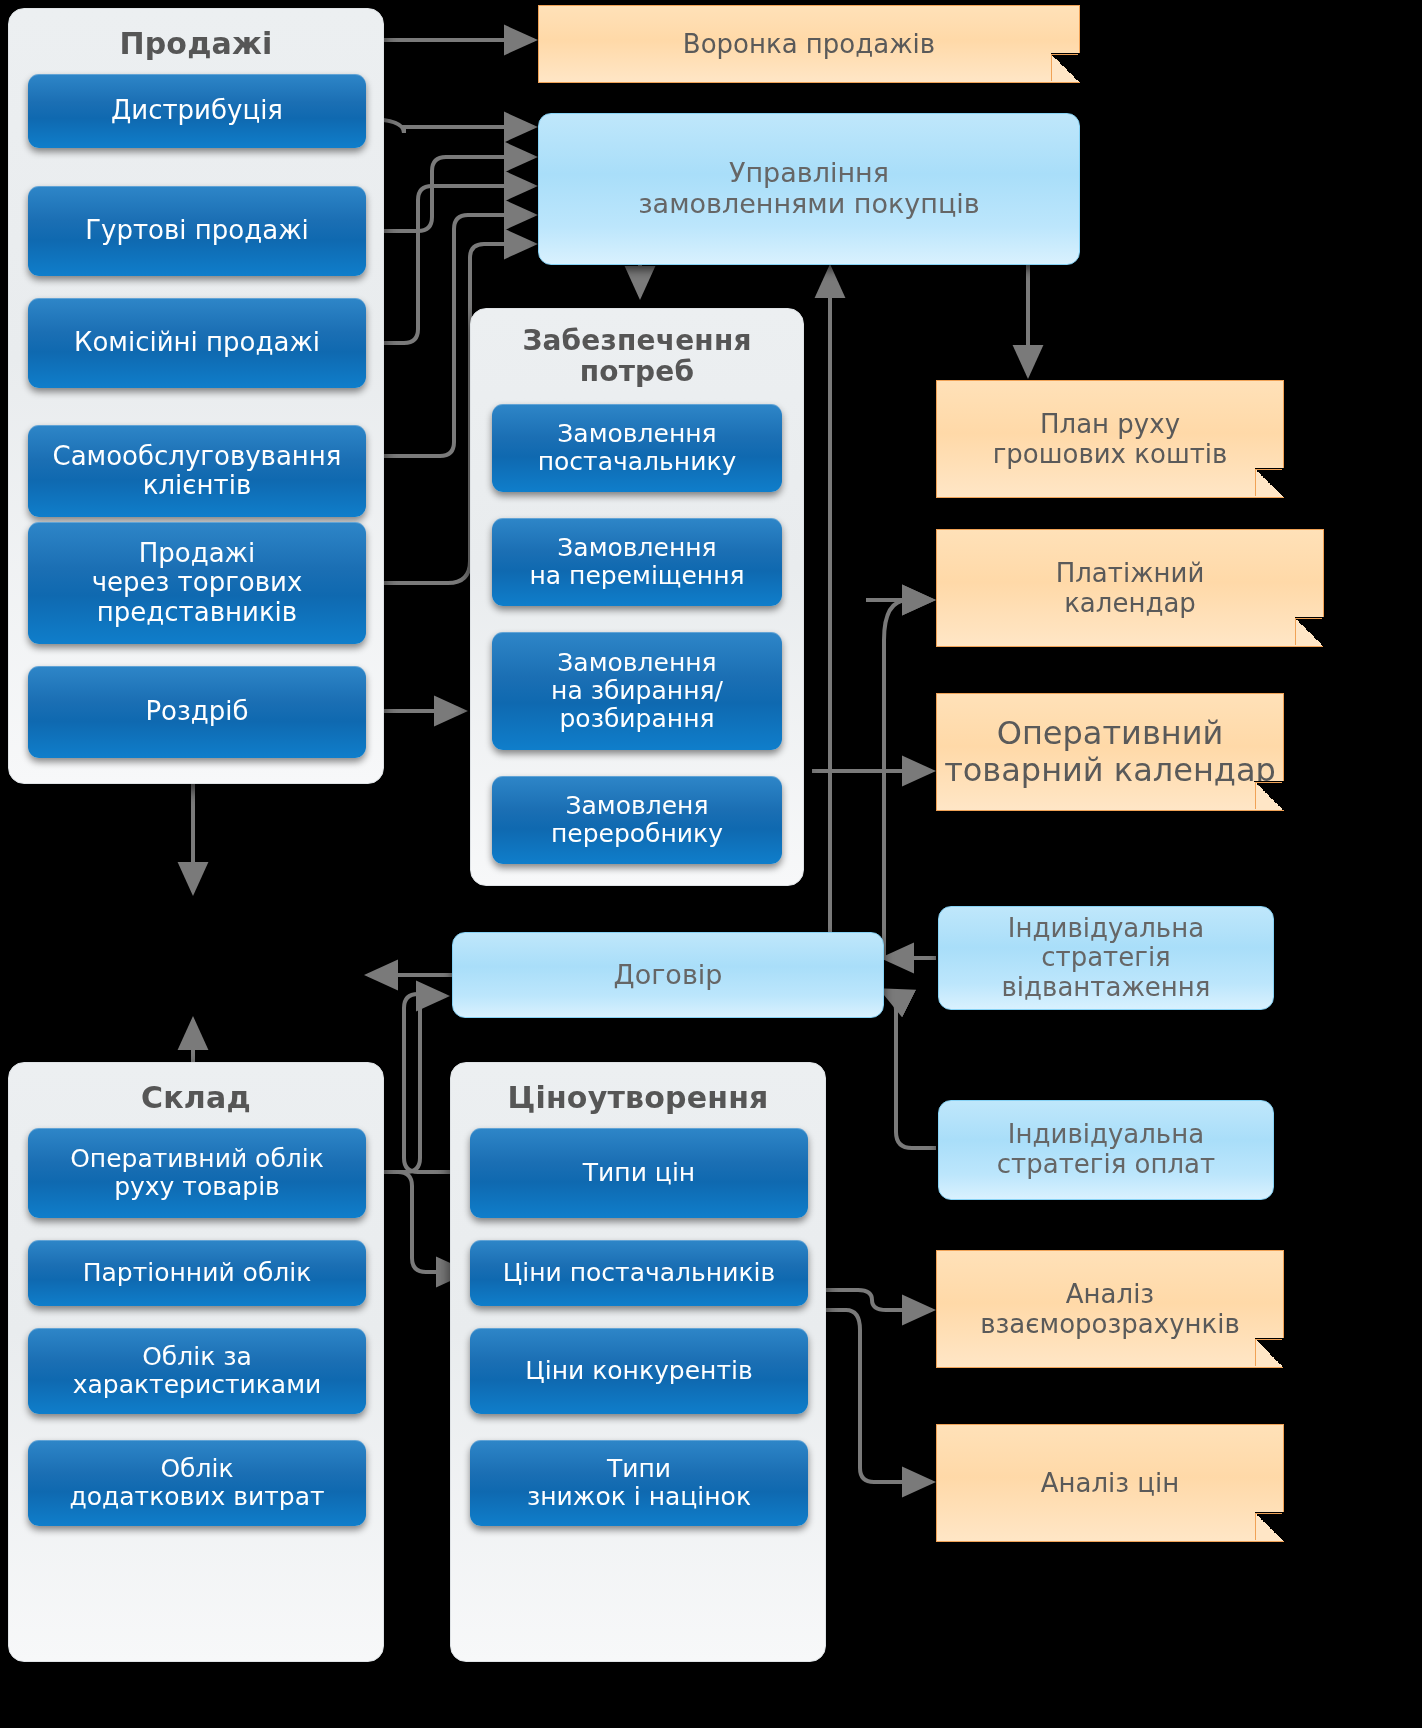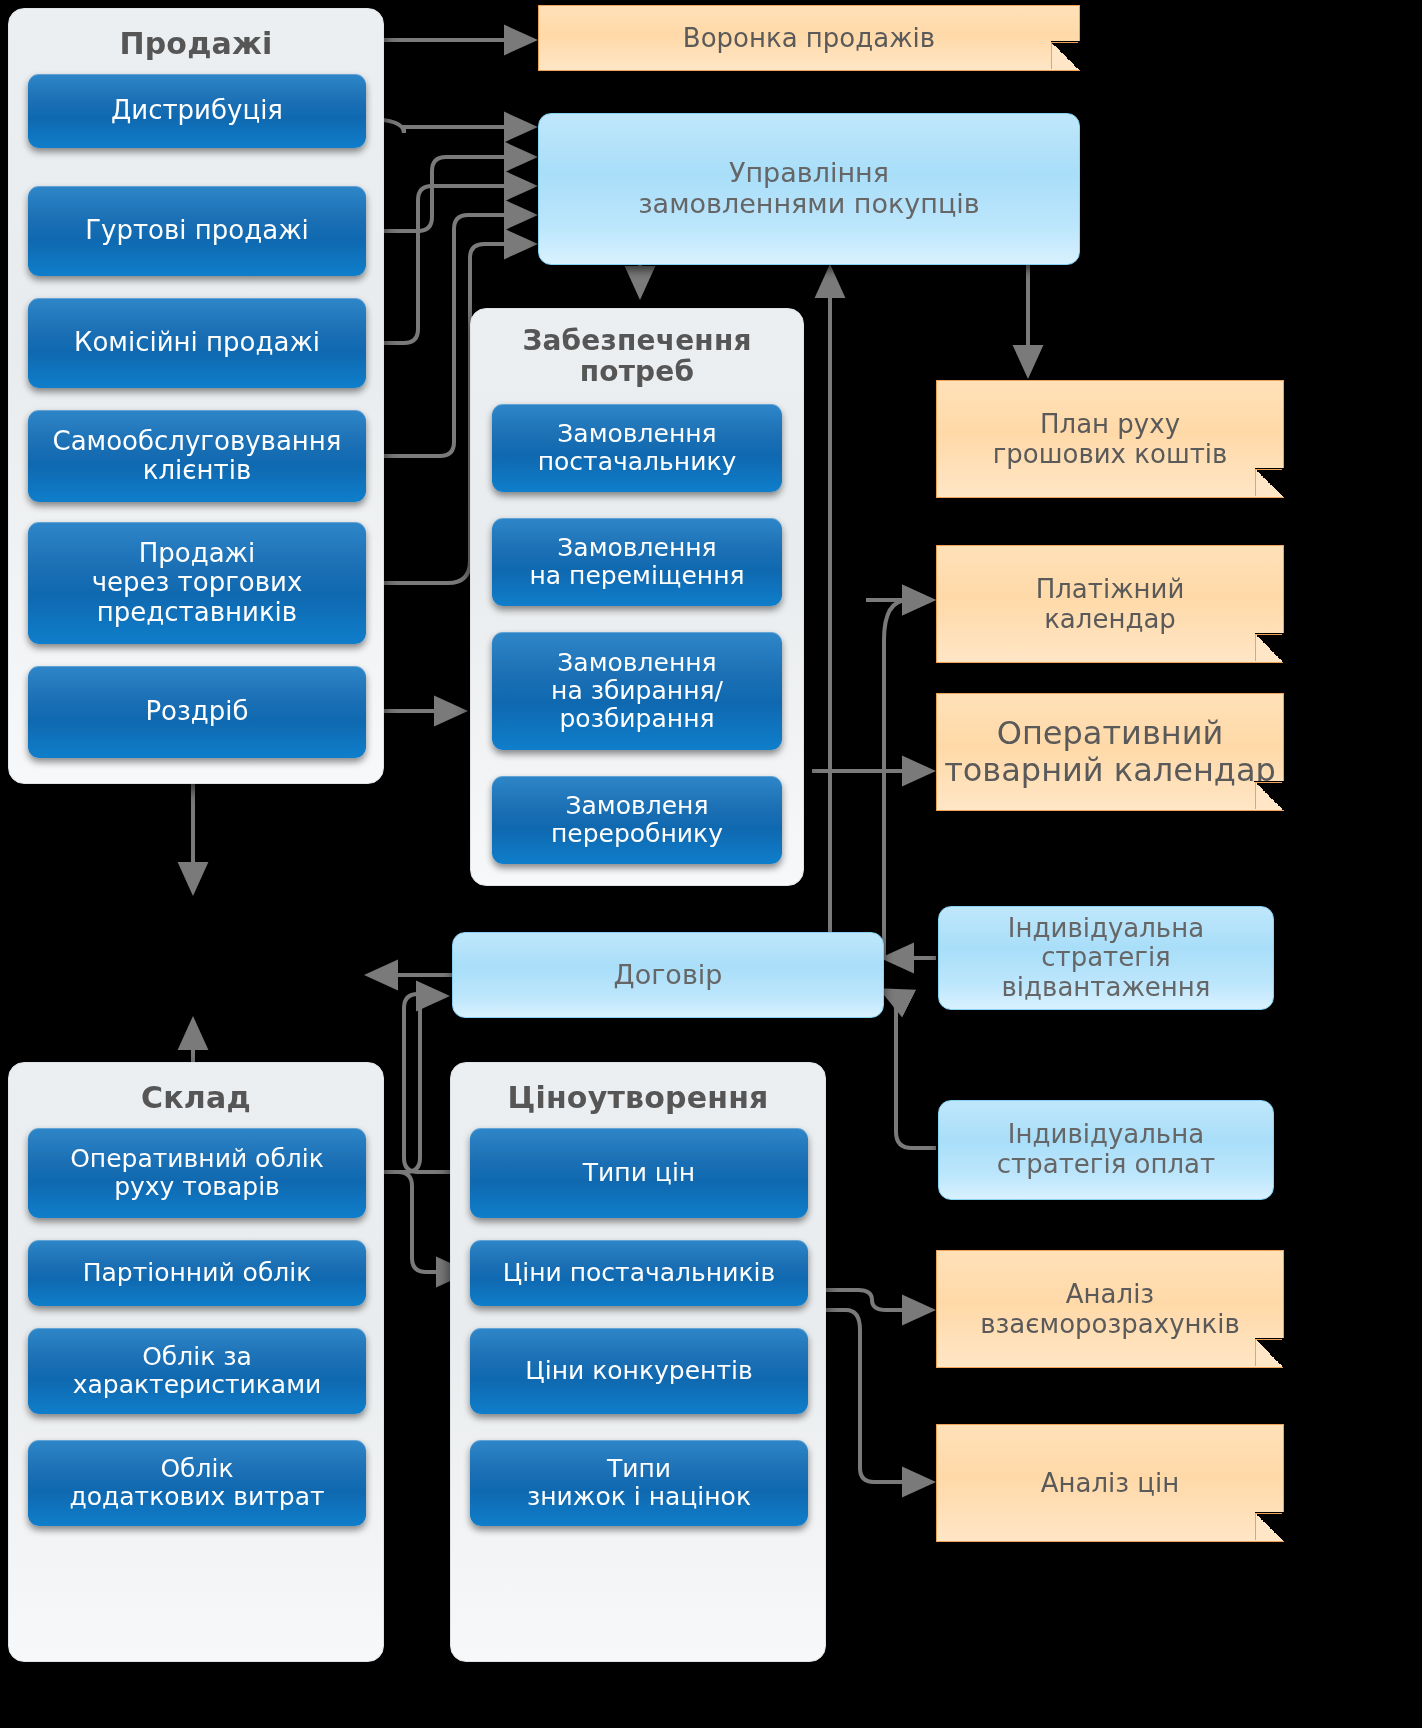--- a/index.html
+++ b/index.html
@@ -112,34 +112,34 @@
   </div>
   <div class="bbox" style="left:28px;top:74px;width:338px;height:74px;font-size:26px;">
     <span>Дистрибуція</span>
   </div>
   <div class="bbox" style="left:28px;top:186px;width:338px;height:90px;font-size:26px;">
     <span>Гуртові продажі</span>
   </div>
   <div class="bbox" style="left:28px;top:298px;width:338px;height:90px;font-size:26px;">
     <span>Комісійні продажі</span>
   </div>
-  <div class="bbox" style="left:28px;top:410px;width:338px;height:92px;font-size:26px;white-space:pre-line;text-align:center;">
+  <div class="bbox" style="left:28px;top:425px;width:338px;height:92px;font-size:26px;white-space:pre-line;text-align:center;">
     <span>Самообслуговування
 клієнтів</span>
   </div>
   <div class="bbox" style="left:28px;top:522px;width:338px;height:122px;font-size:26px;white-space:pre-line;">
     <span>Продажі
 через торгових
 представників</span>
   </div>
   <div class="bbox" style="left:28px;top:666px;width:338px;height:92px;font-size:26px;">
     <span>Роздріб</span>
   </div>
 
-  <div class="note" style="left:538px;top:5px;width:542px;height:66px;font-size:26px;">
+  <div class="note" style="left:538px;top:5px;width:542px;height:78px;font-size:26px;">
     <span>Воронка продажів</span>
     <span class="fold"></span>
     <span class="fold2"></span>
   </div>
 
   <div class="lbox" style="left:538px;top:113px;width:542px;height:152px;font-size:27px;white-space:pre-line;">
     <span>Управління
 замовленнями покупців</span>
   </div>
 
@@ -164,21 +164,21 @@
     <span>Замовленя
 переробнику</span>
   </div>
 
   <div class="note" style="left:936px;top:380px;width:348px;height:118px;font-size:26px;white-space:pre-line;">
     <span>План руху
 грошових коштів</span>
     <span class="fold"></span>
     <span class="fold2"></span>
   </div>
-  <div class="note" style="left:936px;top:545px;width:348px;height:118px;font-size:26px;white-space:pre-line;">
+  <div class="note" style="left:936px;top:529px;width:388px;height:118px;font-size:26px;white-space:pre-line;">
     <span>Платіжний
 календар</span>
     <span class="fold"></span>
     <span class="fold2"></span>
   </div>
   <div class="note" style="left:936px;top:693px;width:348px;height:118px;font-size:32px;white-space:pre-line;">
     <span>Оперативний
 товарний календар</span>
     <span class="fold"></span>
     <span class="fold2"></span>

